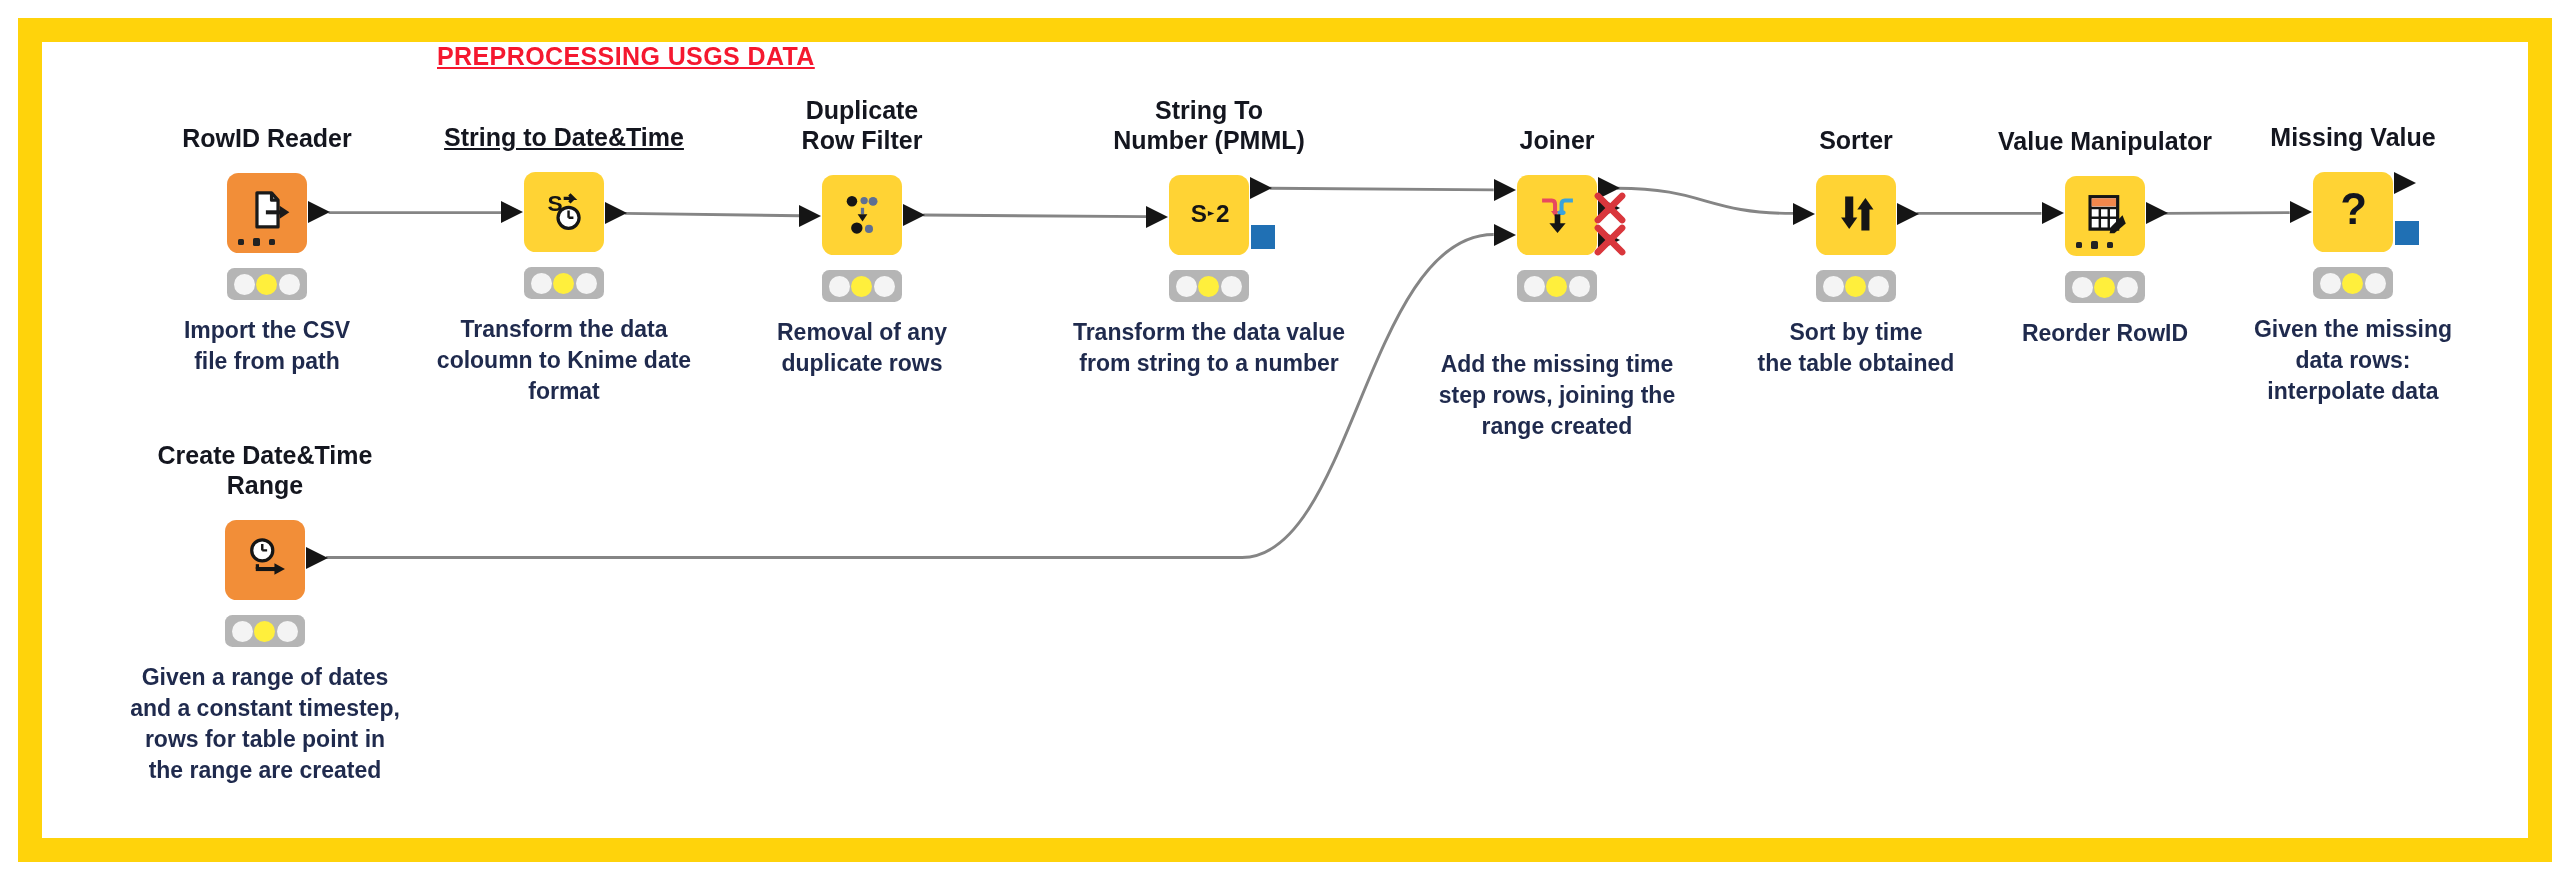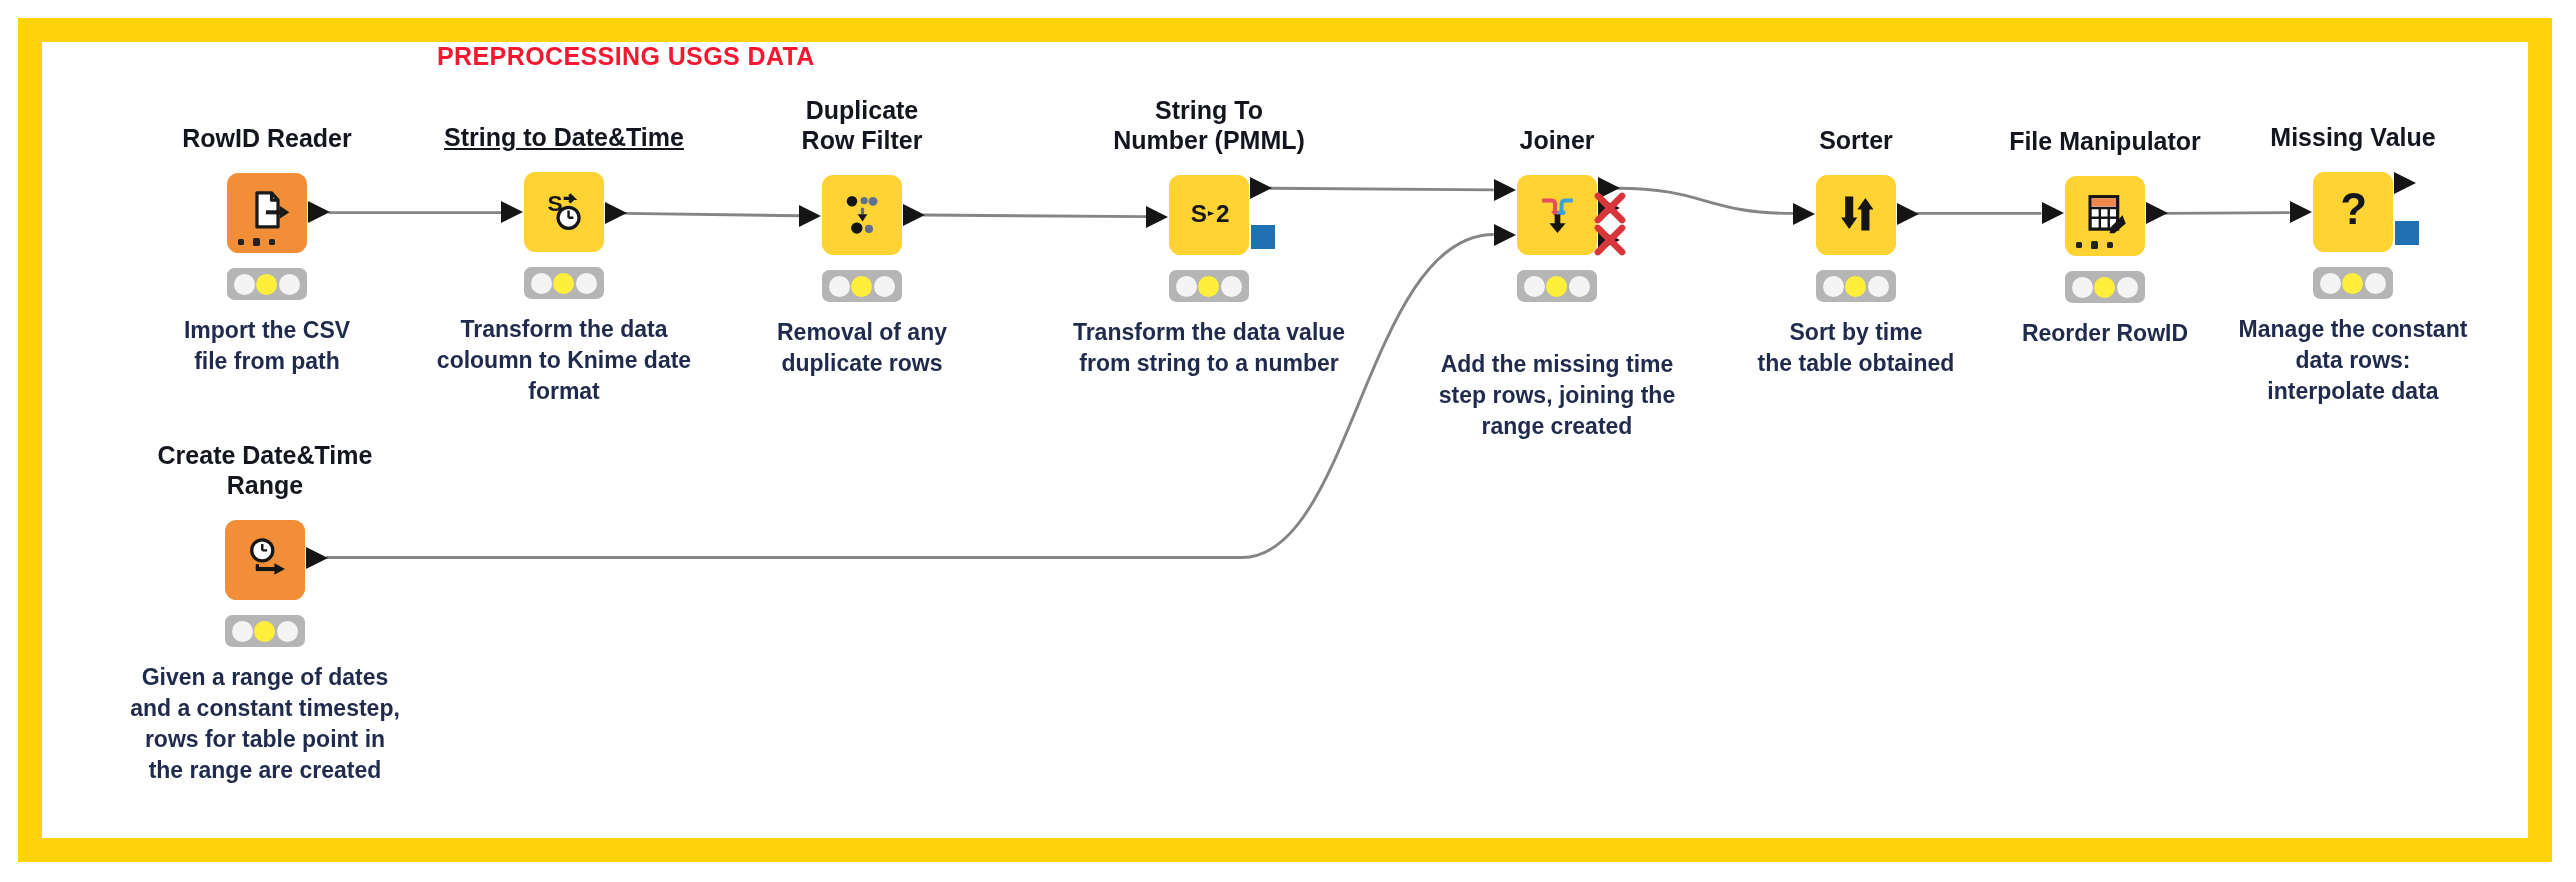--- a/index.html
+++ b/index.html
@@ -2,21 +2,21 @@
 <html style="font-size:13px"><head>
 <meta charset="utf-8">
 <style>
   html,body{margin:0;padding:0;background:#ffffff;}
   body{width:2576px;height:882px;overflow:hidden;
        font-family:"Liberation Sans",sans-serif;}
   #canvas{position:relative;width:2576px;height:882px;background:#ffffff;}
   .frame{position:absolute;left:18px;top:18px;width:2534px;height:844px;
          border:24px solid #FFD30B;box-sizing:border-box;pointer-events:none;}
   .banner{position:absolute;left:437px;top:42px;font-size:25px;font-weight:bold;
-          letter-spacing:0.4px;color:#F5182F;white-space:nowrap;z-index:3;}
+          letter-spacing:0.4px;color:#F5182F;white-space:nowrap;z-index:3;text-decoration:underline;}
   #wires{position:absolute;left:0;top:0;z-index:1;}
   .node{position:absolute;z-index:2;}
   .square{position:absolute;width:80px;height:80px;border-radius:11.4px;
           display:flex;align-items:center;justify-content:center;}
   .in-port,.out-port{position:absolute;width:0;height:0;
           border-top:11.4px solid transparent;border-bottom:11.4px solid transparent;
           border-left:22px solid #151515;}
   .in-port{left:-23px;}
   .out-port{right:-23px;}
   .model-port{position:absolute;right:-26px;width:24px;height:24px;background:#2070B4;}
@@ -211,39 +211,39 @@
           <b></b>
         </span>
         <span class="in-port" style="top: 26px;"></span>
         <span class="out-port" style="top: 26px;"></span>
       </div>
       <div class="tlight">
         <i style="background:#F4F4F4"></i>
         <i style="background:#FFEF3C"></i>
         <i style="background:#F4F4F4"></i>
       </div>
-      <div class="ntitle" style="left: -171px; top: -50px; color: rgb(20, 22, 31);">File Manipulator</div>
+      <div class="ntitle" style="left: -171px; top: -50px; color: rgb(20, 22, 31);">Value Manipulator</div>
       <div class="ncaption" style="left: -179px; top: 142px; color: rgb(31, 42, 77); text-align: center;">Reorder RowID</div>
     </div>
     <div class="node" style="left: 2313px; top: 172px;">
       <div class="square" style="background: rgb(255, 211, 52);">
         <span><svg width="47" height="47" viewBox="0 0 58 58">
      <text x="29" y="46" text-anchor="middle" font-family="Liberation Sans,sans-serif" font-weight="bold" font-size="54" fill="#13151E">?</text>
    </svg></span>
         <span class="in-port" style="top: 29px;"></span>
         <span class="out-port" style="top: 0px;"></span>
         <span class="model-port" style="top: 49px;"></span>
       </div>
       <div class="tlight">
         <i style="background:#F4F4F4"></i>
         <i style="background:#FFEF3C"></i>
         <i style="background:#F4F4F4"></i>
       </div>
       <div class="ntitle" style="left: -171px; top: -50px; color: rgb(20, 22, 31);">Missing Value</div>
-      <div class="ncaption" style="left: -179px; top: 142px; color: rgb(31, 42, 77);">Manage the constant
+      <div class="ncaption" style="left: -179px; top: 142px; color: rgb(31, 42, 77);">Given the missing
 data rows:
 interpolate data</div>
     </div>
     <div class="node" style="left: 225px; top: 520px;">
       <div class="square" style="background: rgb(242, 142, 56);">
         <span><svg width="47" height="47" viewBox="0 0 58 58">
      <circle cx="25" cy="19" r="13" fill="#ffffff" stroke="#151515" stroke-width="4"></circle>
      <path d="M25 19 L25 11 M25 19 L31 19" stroke="#151515" stroke-width="3"></path>
      <path d="M19 42 v-6" stroke="#151515" stroke-width="4"></path>
      <line x1="17" y1="42" x2="42" y2="42" stroke="#151515" stroke-width="5"></line>

